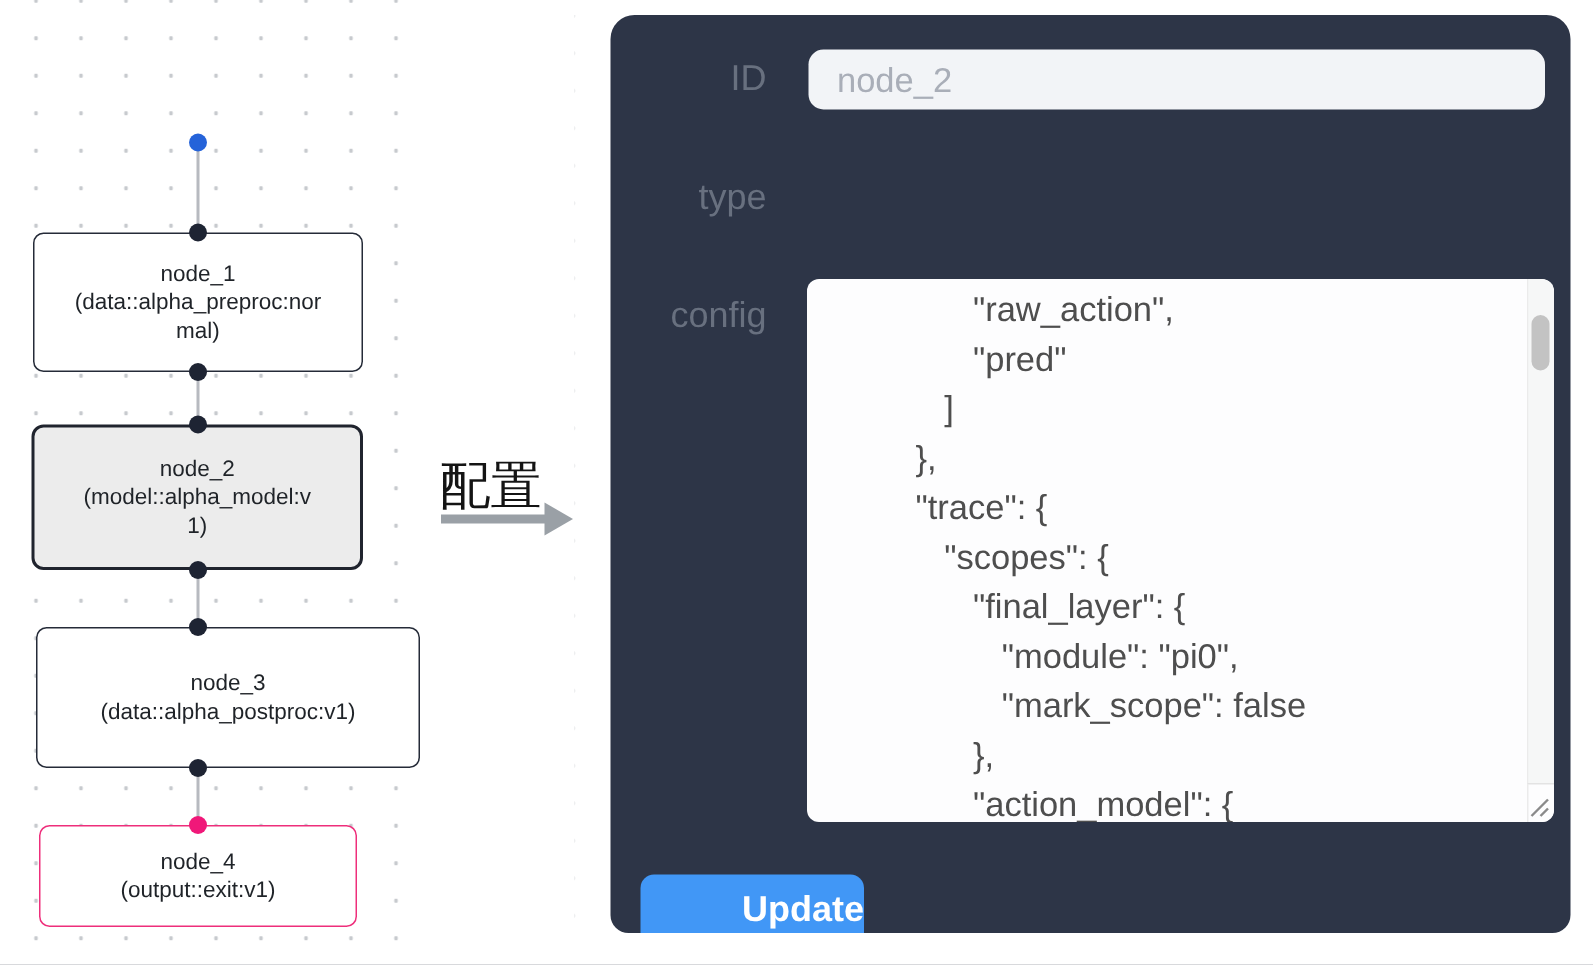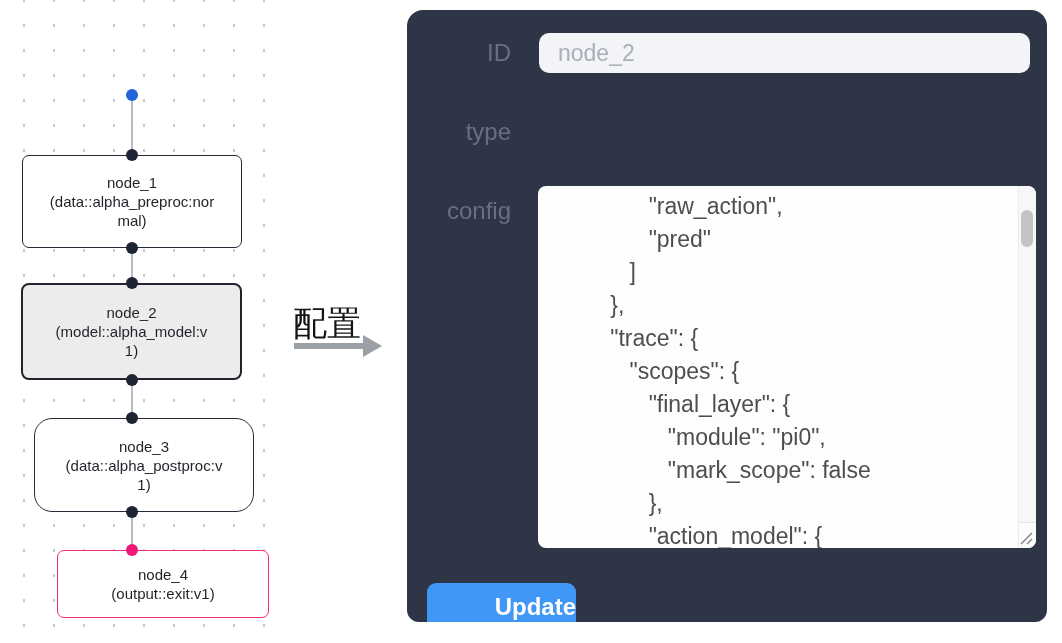--- a/index.html
+++ b/index.html
@@ -12,22 +12,22 @@
     background-image:radial-gradient(circle, #c7cace 1.3px, rgba(0,0,0,0) 1.4px);
     background-size:30px 25px; background-position:9px 13px; }
   .node { position:absolute; background:#fff; border:1.5px solid #252b38; border-radius:7px;
     display:flex; flex-direction:column; justify-content:center; align-items:center;
     text-align:center; font-size:15px; line-height:19px; color:#1f2328; }
   .node .ns { word-break:break-all; }
   .n0 { left:22px; top:25px;  width:220px; height:70px; border-color:#2b6bd5; padding:0 10px; }
   .n1 { left:22px; top:155px; width:220px; height:93px; padding:0 26px; }
   .n2 { left:21px; top:283px; width:221px; height:97px; border:2.5px solid #20242e;
         background:#ececec; border-radius:8px; padding:0 27px; }
-  .n3 { left:34px; top:418px; width:220px; height:94px; padding:0 26px;border-radius:18px; }
-  .n4 { left:26px; top:550px; width:212px; height:68px; border-color:#ee2e7b; padding:2px 10px;margin-left:31px; }
+  .n3 { left:24px; top:418px; width:256px; height:94px; padding:0 26px; }
+  .n4 { left:26px; top:550px; width:212px; height:68px; border-color:#ee2e7b; padding:2px 10px; }
   .edge { position:absolute; left:131px; width:2px; background:#b7bac0; }
   .e0 { top:95px;  height:60px; }
   .e1 { top:248px; height:35px; }
   .e2 { top:380px; height:38px; }
   .e3 { top:512px; height:38px; }
   .port { position:absolute; left:126px; width:12px; height:12px; border-radius:50%; background:#1e2433; }
   .p-blue { background:#2563d9; } .p-pink { background:#f01879; }
 
   
   .annot-label { position:absolute; left:293px; top:301px; font-size:34px; color:#141414; }

